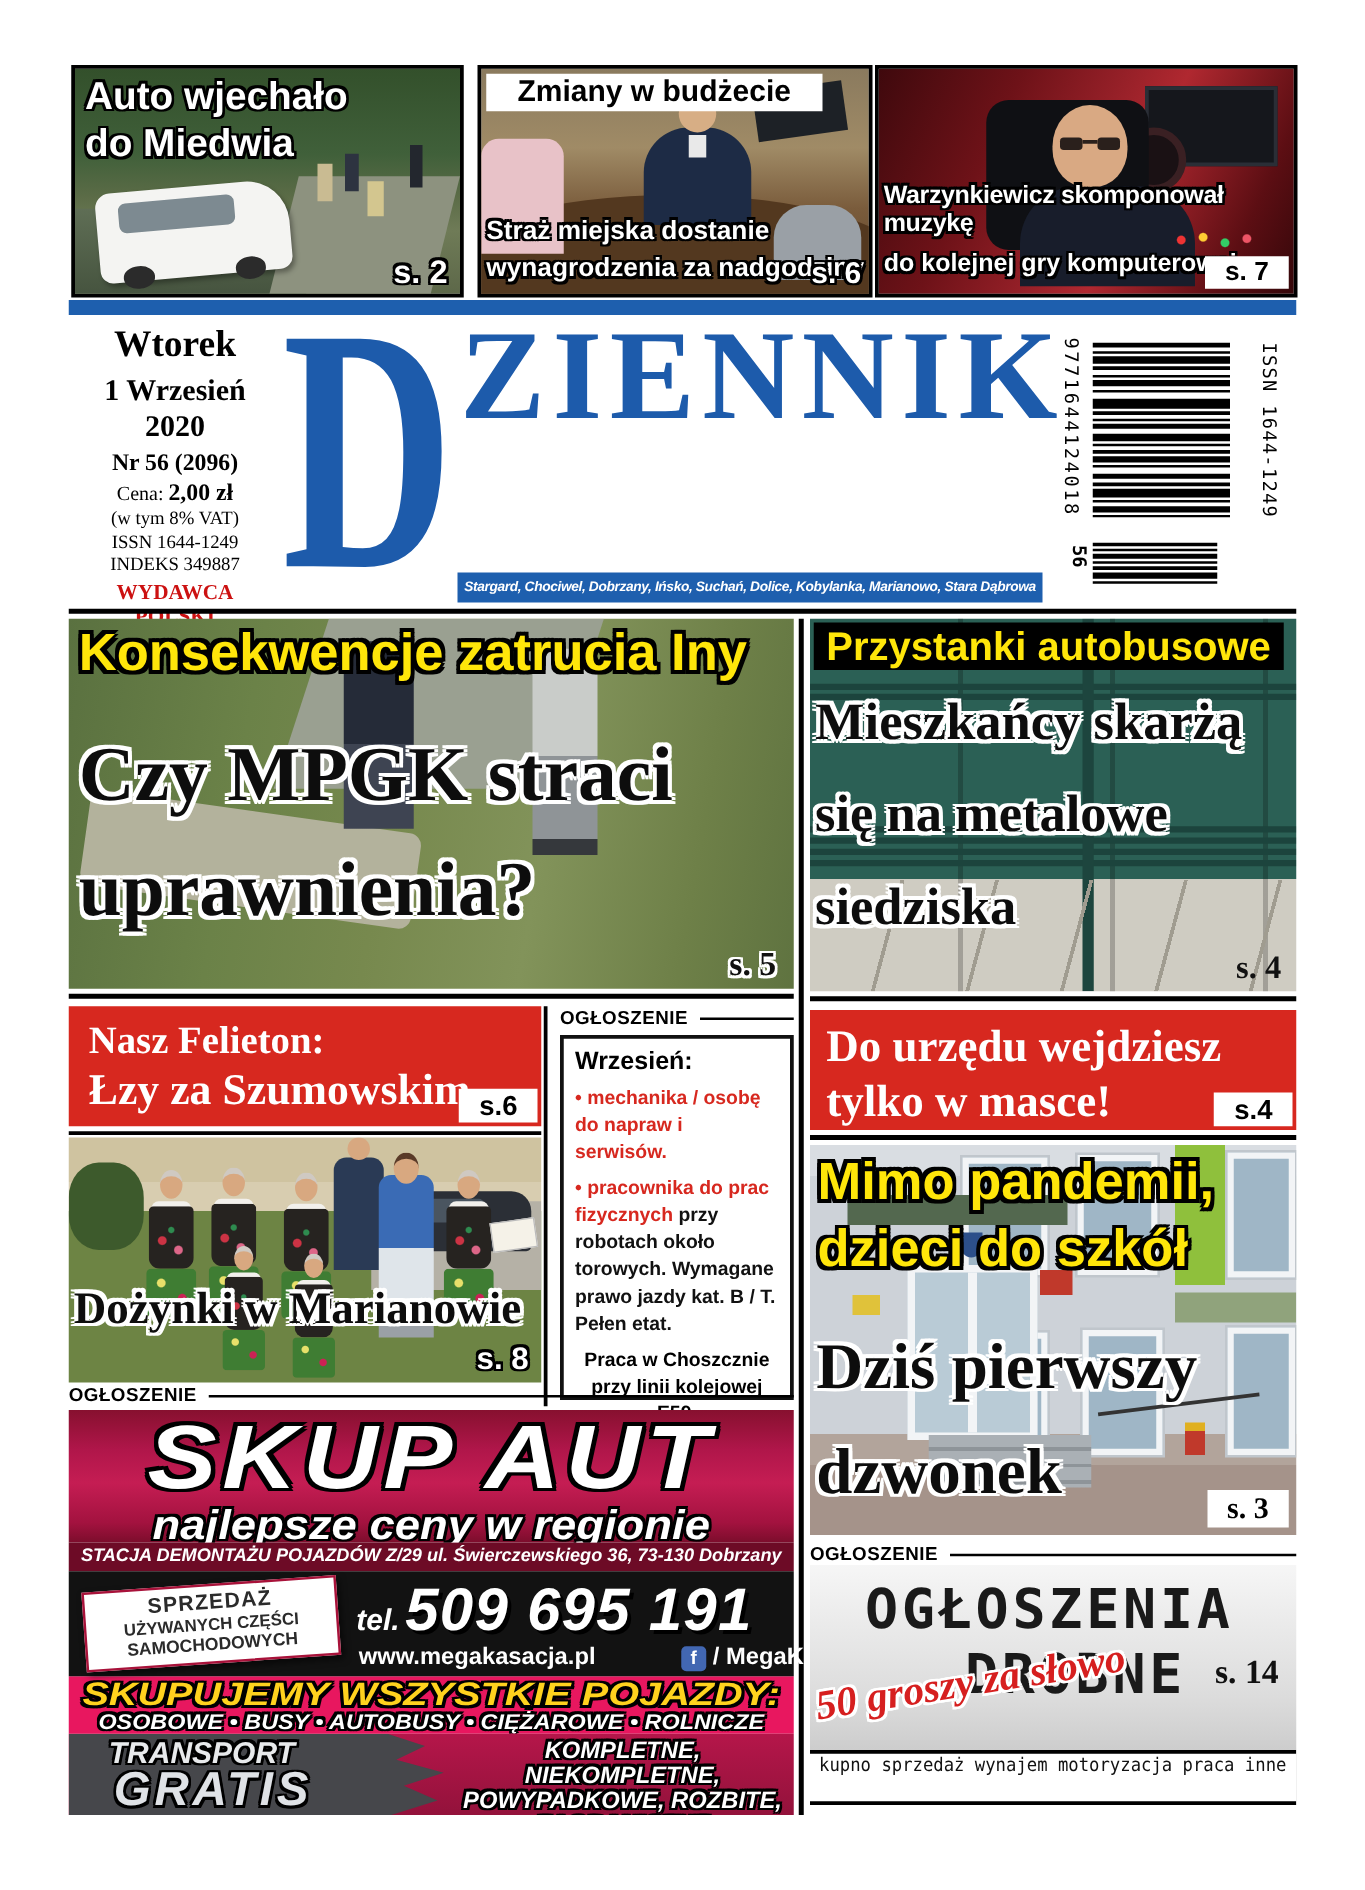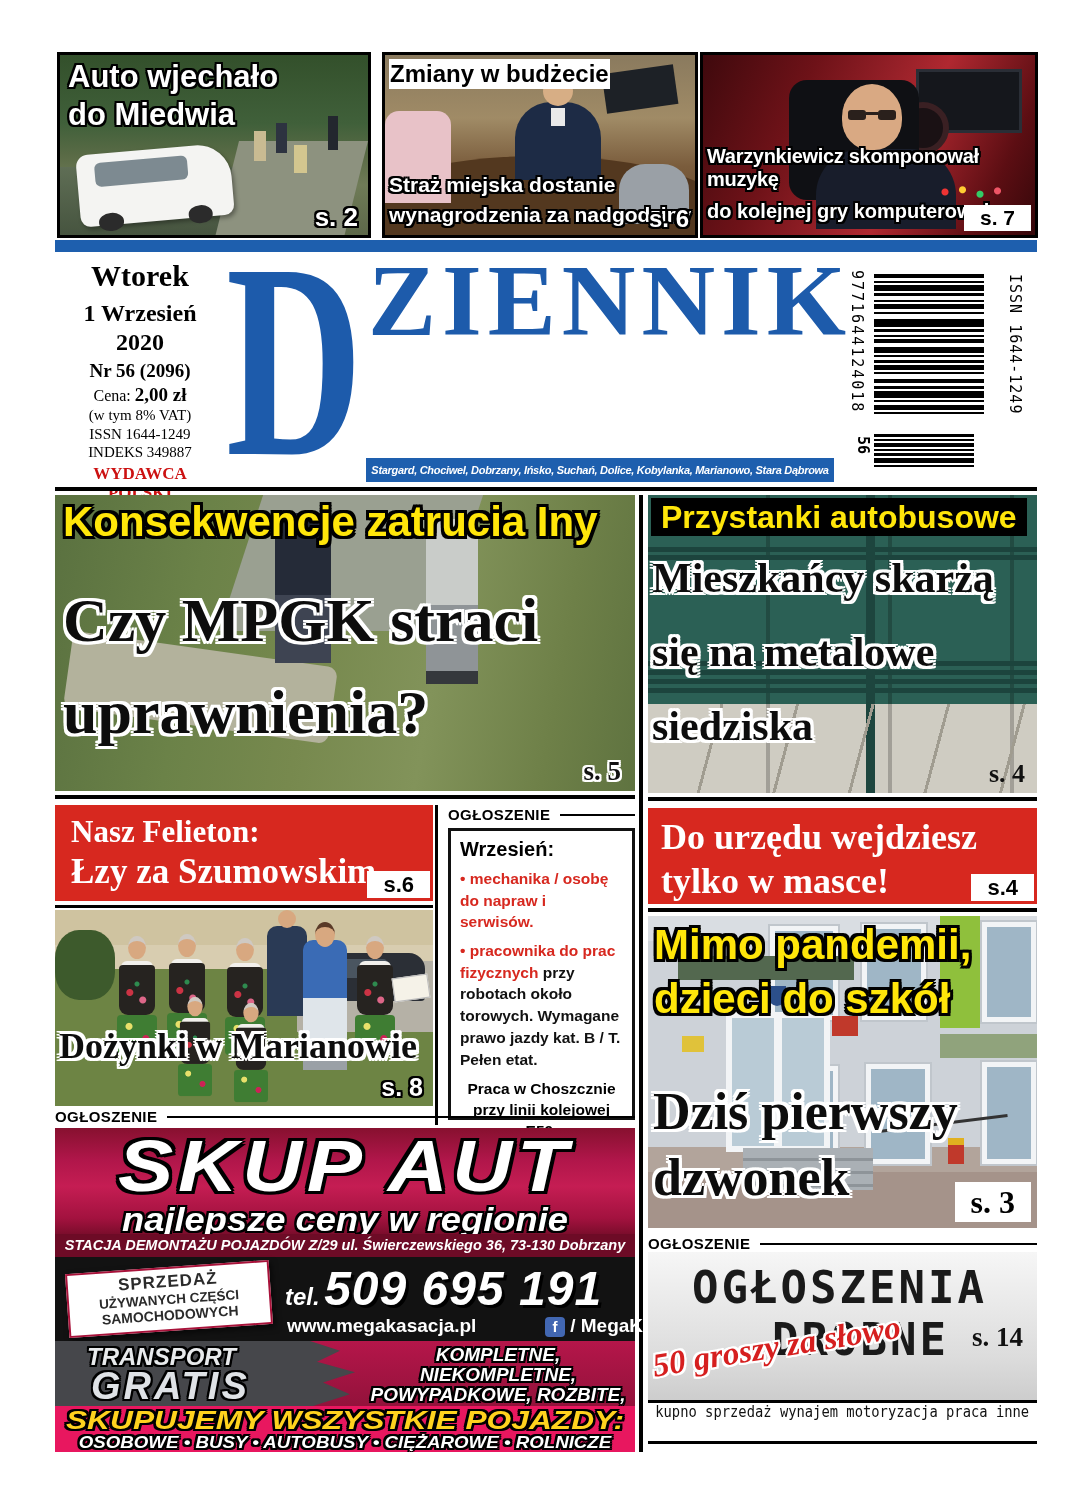--- a/index.html
+++ b/index.html
@@ -65,21 +65,21 @@
   <div class="photo" style="left:382px;top:52px;width:310px;height:180px;border:3px solid #000;
               background:linear-gradient(180deg,#8a7a5e 0%,#a08b66 35%,#7a5c3c 62%,#5f4226 100%);">
     <div class="abs" style="left:-10%;bottom:-18%;width:120%;height:62%;background:#53381f;border-radius:50% 50% 0 0;"></div>
     <div class="abs" style="right:6%;top:8%;width:72px;height:40px;background:#1d2126;transform:rotate(-8deg);"></div>
     <div class="abs" style="left:0;bottom:18%;width:66px;height:92px;background:#e8c2c8;border-radius:14px 14px 0 0;"></div>
     <div class="abs" style="left:42%;top:26%;width:86px;height:78px;background:#1d2b45;border-radius:36px 36px 0 0;">
       <div class="abs" style="left:28px;top:-26px;width:30px;height:30px;background:#d7ae85;border-radius:50%;"></div>
       <div class="abs" style="left:36px;top:6px;width:14px;height:18px;background:#e9e9e9;"></div>
     </div>
     <div class="abs" style="right:2%;bottom:6%;width:70px;height:60px;background:#9aa0a6;border-radius:26px 26px 0 0;"></div>
-    <div class="abs" style="left:4px;top:4px;background:#fff;color:#000;font-weight:800;font-size:24px;padding:1px 1px;">Zmiany w budżecie</div>
+    <div class="abs" style="left:4px;top:4px;background:#fff;color:#000;font-weight:800;font-size:24px;padding:1px 25px;">Zmiany w budżecie</div>
     <div class="abs ob2" style="left:4px;bottom:38px;color:#fff;font-weight:800;font-size:21px;">Straż miejska dostanie</div>
     <div class="abs ob2" style="left:4px;bottom:8px;color:#fff;font-weight:800;font-size:21px;">wynagrodzenia za nadgodziny</div>
     <div class="abs ob2" style="right:6px;bottom:2px;color:#fff;font-weight:800;font-size:24px;">s. 6</div>
   </div>
 
   <div class="photo" style="left:700px;top:52px;width:332px;height:180px;border:3px solid #000;
               background:linear-gradient(115deg,#3f090d 0%,#6e1218 28%,#962028 48%,#b02830 60%,#5c0e13 85%,#35070a 100%);">
     <div class="abs" style="right:4%;top:8%;width:100px;height:58px;background:#15171c;border:3px solid #2a2e36;"></div>
     <div class="abs" style="right:26%;top:26%;width:40px;height:40px;background:#1a1114;border:6px solid #3a2023;border-radius:50%;"></div>
     <div class="abs" style="left:26%;top:14%;width:130px;height:120px;background:#0f1014;border-radius:18px;"></div>
@@ -308,23 +308,23 @@
     <div class="abs" style="left:78px;top:96px;width:92px;height:128px;background:#b9cbd6;border:6px solid #f2f4f6;
          background-image:linear-gradient(90deg,transparent 0 46%,#f2f4f6 46% 54%,transparent 54%);"></div>
     <div class="abs" style="left:34px;top:120px;width:22px;height:16px;background:#e0c23a;"></div>
     <div class="abs" style="left:184px;top:100px;width:26px;height:20px;background:#c0392b;"></div>
     <div class="abs" style="left:120px;top:70px;width:18px;height:20px;background:#2c4f8a;border-radius:0 0 50% 50%;"></div>
     <div class="abs" style="left:95px;top:232px;width:130px;height:42px;background:repeating-linear-gradient(180deg,#aab0b5 0 10px,#8e9499 10px 13px);"></div>
     <div class="abs" style="left:230px;top:206px;width:130px;height:3px;background:#333;transform:rotate(-7deg);"></div>
     <div class="abs" style="left:300px;top:222px;width:16px;height:26px;background:linear-gradient(180deg,#e0b020 0 25%,#c0392b 25% 100%);"></div>
     <div class="abs kicker-y ob3" style="left:6px;top:8px;font-size:42px;">Mimo pandemii,</div>
     <div class="abs kicker-y ob3" style="left:6px;top:62px;font-size:42px;">dzieci do szkół</div>
-    <div class="abs serif headline-b ow3" style="left:5px;top:170px;font-size:52px;">Dziś pierwszy</div>
+    <div class="abs serif headline-b ow3" style="left:5px;top:152px;font-size:52px;">Dziś pierwszy</div>
     <div class="abs serif headline-b ow3" style="left:5px;top:236px;font-size:52px;">dzwonek</div>
-    <div class="abs badge serif" style="right:6px;bottom:6px;font-size:32px;">s. 3</div>
+    <div class="abs badge serif" style="right:6px;bottom:6px;font-size:24px;">s. 3</div>
   </div>
 
   <div class="ad-label" style="left:55px;top:1108px;width:580px;">
     <span>OGŁOSZENIE</span>
   </div>
   <div class="abs" style="left:55px;top:1128px;width:580px;height:324px;">
     <div style="height:106px;background:linear-gradient(180deg,#87102f 0%,#b0164a 30%,#c51d53 55%,#a3123f 85%,#7c0d2c 100%);text-align:center;overflow:hidden;">
       <div class="ob3" style="font-size:72px;font-style:italic;font-weight:900;color:#fff;line-height:1;letter-spacing:4px;transform:scaleX(1.15);margin-top:2px;">SKUP AUT</div>
       <div class="ob2" style="font-size:33px;font-style:italic;font-weight:900;color:#fff;line-height:1;transform:scaleX(1.1);margin-top:1px;">najlepsze ceny w regionie</div>
     </div>
@@ -340,35 +340,35 @@
         <span style="font-style:italic;font-weight:900;font-size:24px;">tel.</span>
         <span style="font-style:italic;font-weight:900;font-size:48px;text-shadow:3px 3px 0 #000;letter-spacing:1px;">509 695 191</span>
       </div>
       <div class="abs" style="left:232px;top:58px;color:#fff;font-weight:800;font-size:19px;white-space:nowrap;">
         <span>www.megakasacja.pl</span>
         <span style="display:inline-block;width:58px;"></span>
         <span class="fb">f</span>
         <span>/ MegaKasacja</span>
       </div>
     </div>
+    <div style="height:46px;background:#e8175f;text-align:center;overflow:hidden;">
+      <div class="ob2" style="font-size:26px;font-style:italic;font-weight:900;color:#ffd21e;line-height:1.05;transform:scaleX(1.22);margin-top:1px;">SKUPUJEMY WSZYSTKIE POJAZDY:</div>
+      <div class="ob2" style="font-size:17px;font-style:italic;font-weight:800;color:#fff;line-height:1.05;transform:scaleX(1.1);">OSOBOWE • BUSY • AUTOBUSY • CIĘŻAROWE • ROLNICZE</div>
+    </div>
     <div style="position:relative;height:65px;background:linear-gradient(180deg,#b5164a,#93123b);overflow:hidden;">
       <div class="abs" style="left:0;top:0;width:310px;height:65px;background:#46474b;
                   clip-path:polygon(0 0,255px 0,285px 15%,262px 32%,300px 48%,268px 64%,295px 82%,258px 100%,0 100%);">
         <div class="ob2" style="margin:4px 0 0 32px;font-size:24px;font-style:italic;font-weight:900;color:#e8eaec;line-height:1;">TRANSPORT</div>
         <div class="ob2" style="margin:-2px 0 0 36px;font-size:38px;font-style:italic;font-weight:900;color:#dfe2e6;letter-spacing:3px;line-height:1;">GRATIS</div>
       </div>
       <div class="abs" style="right:4px;top:4px;width:266px;text-align:center;color:#fff;">
         <div class="ob2" style="font-size:19px;font-style:italic;font-weight:800;line-height:1.05;">KOMPLETNE, NIEKOMPLETNE,</div>
         <div class="ob2" style="font-size:19px;font-style:italic;font-weight:800;line-height:1.05;">POWYPADKOWE, ROZBITE,</div>
         <div class="ob2" style="font-size:19px;font-style:italic;font-weight:800;line-height:1.05;">ZAGRANICZNE</div>
       </div>
-    </div>
-    <div style="height:46px;background:#e8175f;text-align:center;overflow:hidden;">
-      <div class="ob2" style="font-size:26px;font-style:italic;font-weight:900;color:#ffd21e;line-height:1.05;transform:scaleX(1.22);margin-top:1px;">SKUPUJEMY WSZYSTKIE POJAZDY:</div>
-      <div class="ob2" style="font-size:17px;font-style:italic;font-weight:800;color:#fff;line-height:1.05;transform:scaleX(1.1);">OSOBOWE • BUSY • AUTOBUSY • CIĘŻAROWE • ROLNICZE</div>
     </div>
   </div>
 
   <div class="ad-label" style="left:648px;top:1235px;width:389px;">
     <span>OGŁOSZENIE</span>
   </div>
   <div class="abs" style="left:648px;top:1252px;width:389px;height:192px;background:linear-gradient(180deg,#f6f6f6 0%,#dcdcdc 55%,#bdbdbd 100%);overflow:hidden;">
     <div class="abs mono" style="left:44px;top:10px;font-size:44px;font-weight:800;letter-spacing:3px;color:#1a1a1a;">OGŁOSZENIA</div>
     <div class="abs mono" style="left:124px;top:62px;font-size:44px;font-weight:800;letter-spacing:3px;color:#1a1a1a;">DROBNE</div>
     <div class="abs serif" style="right:14px;top:70px;font-weight:800;font-size:27px;color:#111;">s. 14</div>

